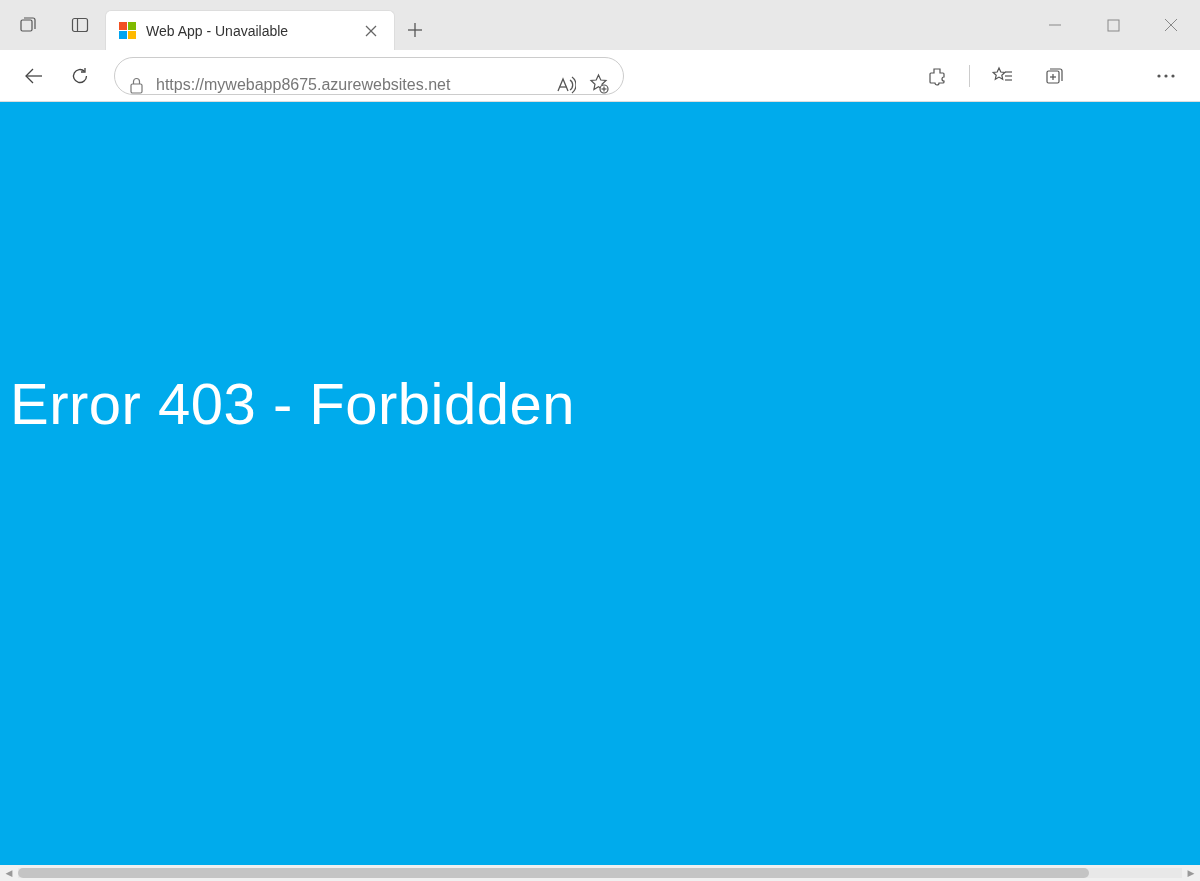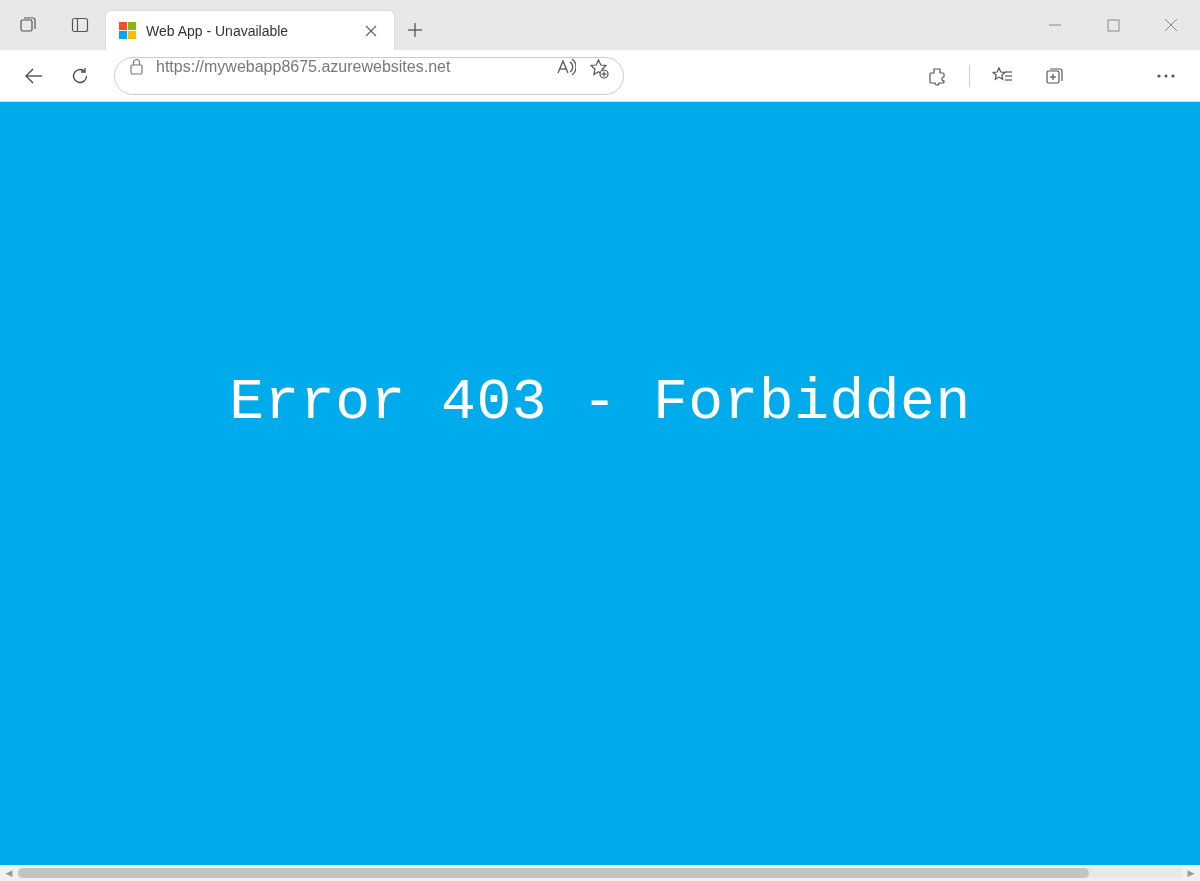--- a/index.html
+++ b/index.html
@@ -127,21 +127,21 @@
       border-radius: 4px;
     }
     .address-bar {
       flex: 0 0 auto;
       width: 510px;
       height: 38px;
       background: #fff;
       border: 1px solid #ccc;
       border-radius: 19px;
       display: flex;
-      align-items: flex-start;
+      align-items: flex-end;
       padding: 0 14px;
       gap: 12px;
       margin-left: 8px;
     }
     .lock-icon {
       color: #777;
       display: flex;
       align-items: center;
     }
     .url-text {
@@ -176,23 +176,22 @@
     .divider {
       width: 1px;
       height: 22px;
       background: #ccc;
     }
     .content {
       background: #00abec;
       height: calc(100% - 102px - 16px);
       color: #fff;
       padding: 0 10px;
-      font-family: Liberation Mono, monospace;
+      font-family: Liberation Sans, sans-serif;
       overflow: auto;
-      text-align: center;
     }
     .error-title {
       font-size: 58px;
       font-weight: 300;
       padding-top: 268px;
       letter-spacing: 0.5px;
     }
     .error-msg {
       font-size: 26px;
       font-weight: 400;

